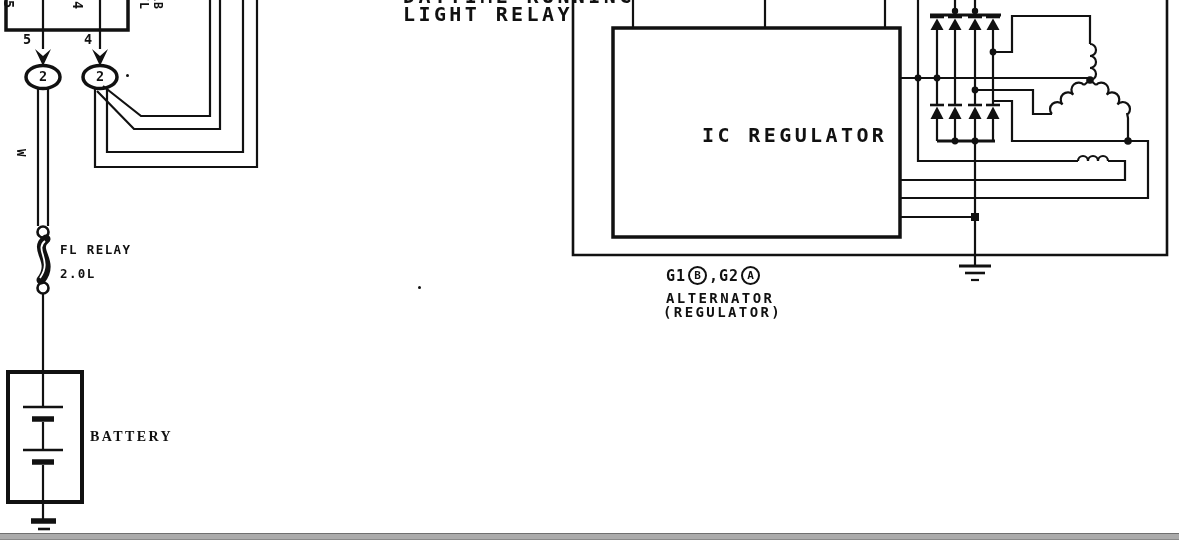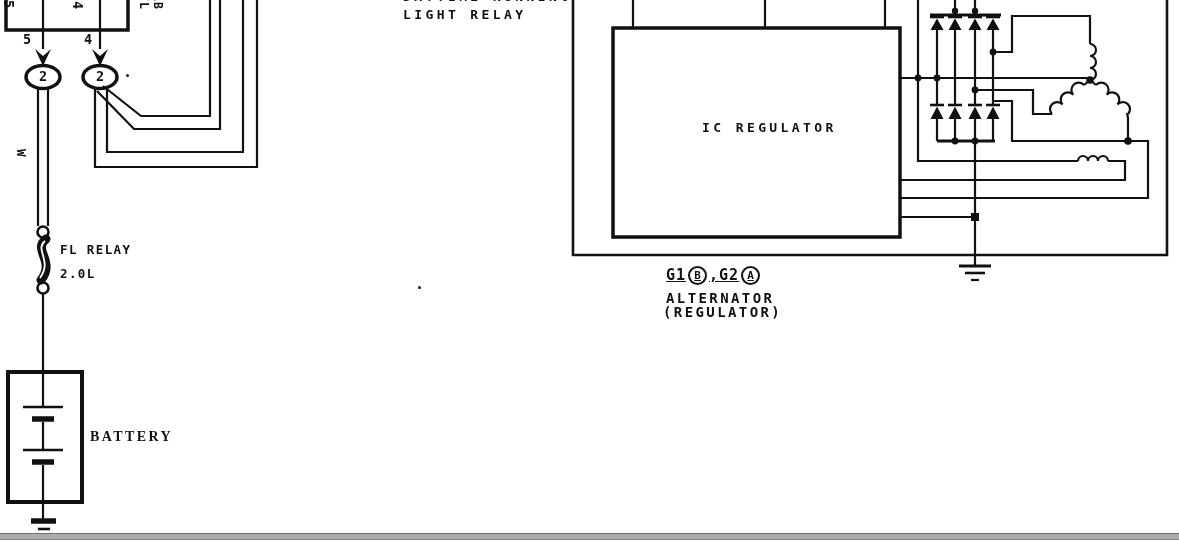--- a/index.html
+++ b/index.html
@@ -10,26 +10,26 @@
   .s2{stroke-width:2.2px;}
   .s25{stroke-width:2.6px;}
   .s3{stroke-width:3px;}
   .s35{stroke-width:3.5px;}
   .s4{stroke-width:4px;}
   .s55{stroke-width:5.5px;}
   .fl-blob{stroke-width:9px;stroke-linecap:round;}
   .fl-core{stroke:#fff;stroke-width:1.8px;fill:none;}
   .ink{fill:#111;stroke:none;}
   .t{position:absolute;font-weight:bold;color:#111;white-space:pre;}
-  .t15{font-size:13px;letter-spacing:3.4px;line-height:15px;}
+  .t15{font-size:20px;letter-spacing:3.4px;line-height:15px;}
   .t14{font-size:14px;letter-spacing:2.4px;line-height:14px;}
   .t12{font-size:12.5px;letter-spacing:1.4px;line-height:12.5px;}
   .d{font-size:13.5px;letter-spacing:0;line-height:13.5px;}
   .rot{transform:rotate(90deg);transform-origin:0 0;}
-  .gcode{display:flex;align-items:center;font-size:15px;letter-spacing:1px;line-height:17px;text-decoration:underline;}
+  .gcode{display:flex;align-items:flex-end;font-size:15px;letter-spacing:1px;line-height:17px;}
   .circ{display:inline-flex;align-items:center;justify-content:center;width:15px;height:15px;
         border:2.4px solid #111;border-radius:50%;font-size:11px;letter-spacing:0;margin:0 2px;}
   .speck{position:absolute;width:3px;height:3px;background:#111;border-radius:50%;}
   .bottom-rule{position:absolute;left:0;width:1179px;height:5px;bottom:3px;background:#ababab;
                border-top:1px solid #707070;border-bottom:1px solid #8a8a8a;}
 </style>
 </head>
 <body>
 
 <div class="stage">
@@ -175,21 +175,21 @@
       <circle cx="993" cy="52" r="3.4"></circle>
         <circle cx="975" cy="90" r="3.4"></circle>
       <circle cx="1090" cy="80" r="3.8"></circle>
         <circle cx="1128" cy="141" r="3.8"></circle>
     </g>
   </svg>
 
   <div class="t t15" style="left:403px;top:-11px;">DAYTIME RUNNING</div>
   <div class="t t15" style="left:403px;top:7px;">LIGHT RELAY</div>
 
-  <div class="t t15" style="left:702px;top:120px;">IC REGULATOR</div>
+  <div class="t t15" style="left:702px;top:128px;">IC REGULATOR</div>
 
   <div class="t gcode" style="left:666px;top:266px;">
     <span>G1</span>
     <span class="circ">B</span>
     <span>,</span>
     <span>G2</span>
     <span class="circ">A</span>
   </div>
   <div class="t t14" style="left:666px;top:291px;">ALTERNATOR</div>
   <div class="t t14" style="left:663px;top:305px;">(REGULATOR)</div>

